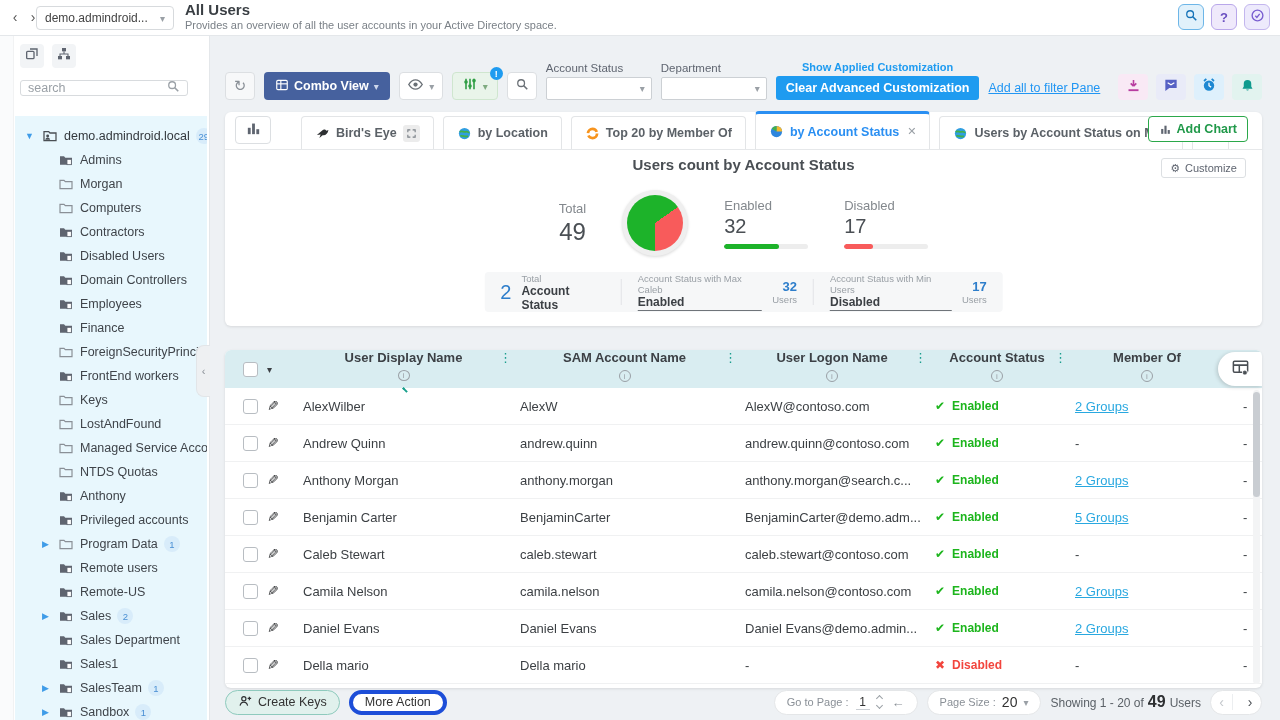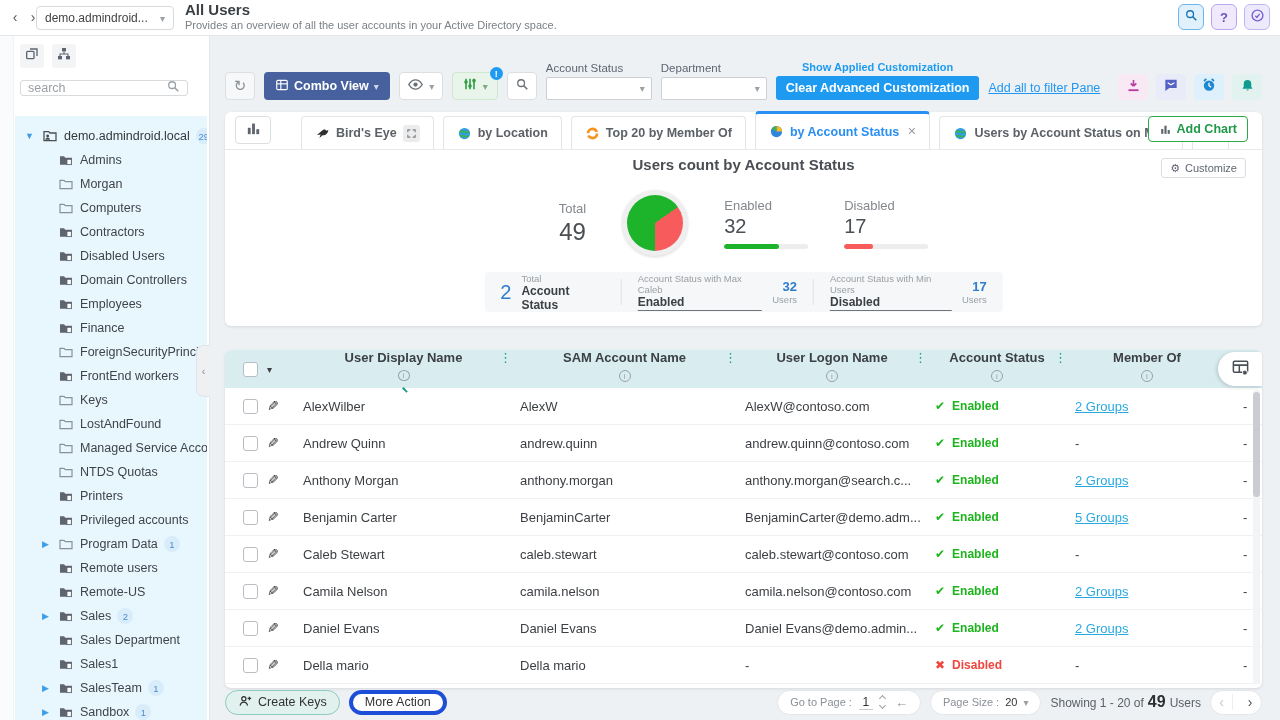--- a/index.html
+++ b/index.html
@@ -128,21 +128,21 @@
   .create-user { background:#e1f1ed; border:1px solid #8ecabd; }
   .more-action { border:4px solid #1d4ed8; }
   .fright { margin-left:auto; display:flex; align-items:center; gap:9px; }
   .goto { border:1px solid #e4e6e8; font-size:11px; color:#8a9097; gap:7px; }
   .goto .gval { font-size:12px; color:#333; border-bottom:1px solid #c9cdd2; min-width:14px; text-align:center; }
   .spin { display:flex; flex-direction:column; gap:2px; }
   .spin i { width:5px; height:5px; border-left:1.5px solid #9aa0a6; border-top:1.5px solid #9aa0a6; display:block; }
   .spin .up { transform:rotate(45deg); } .spin .dn { transform:rotate(225deg); }
   .goto .backarrow { color:#8a9097; font-size:13px; margin-left:3px; }
   .psize { border:1px solid #e4e6e8; font-size:11px; color:#8a9097; gap:6px; }
-  .psize .pv { font-size:11px; color:#333; }
+  .psize .pv { font-size:14px; color:#333; }
   .showing { font-size:12px; color:#5b6167; display:flex; align-items:baseline; gap:4px; }
   .showing b { font-size:16px; color:#2d2f31; }
   .pager { border:1px solid #e4e6e8; padding:0 0; }
   .pager span { width:22px; text-align:center; font-size:14px; }
   .pager .pv1 { color:#c3c7cb; border-right:1px solid #eceef0; }
   .pager .pv2 { color:#4a4f54; }
 </style>
 </head>
 <body>
 
@@ -352,21 +352,21 @@
           <span class="tlabel">NTDS Quotas</span>
         </div>
         <div class="trow">
           <span class="exp"></span>
           <span class="ticon">
             <svg width="16" height="16" viewBox="0 0 24 24" xmlns="http://www.w3.org/2000/svg">
               <path d="M3 6.5h6l2 2h10V19H3z" fill="#5f6570"></path>
               <rect x="13.5" y="11" width="6.5" height="8" fill="#fff" stroke="#5f6570" stroke-width="1.2"></rect>
             </svg>
           </span>
-          <span class="tlabel">Printers</span>
+          <span class="tlabel">Anthony</span>
         </div>
         <div class="trow">
           <span class="exp"></span>
           <span class="ticon">
             <svg width="16" height="16" viewBox="0 0 24 24" xmlns="http://www.w3.org/2000/svg">
               <path d="M3 6.5h6l2 2h10V19H3z" fill="#5f6570"></path>
               <rect x="13.5" y="11" width="6.5" height="8" fill="#fff" stroke="#5f6570" stroke-width="1.2"></rect>
             </svg>
           </span>
           <span class="tlabel">Privileged accounts</span>

